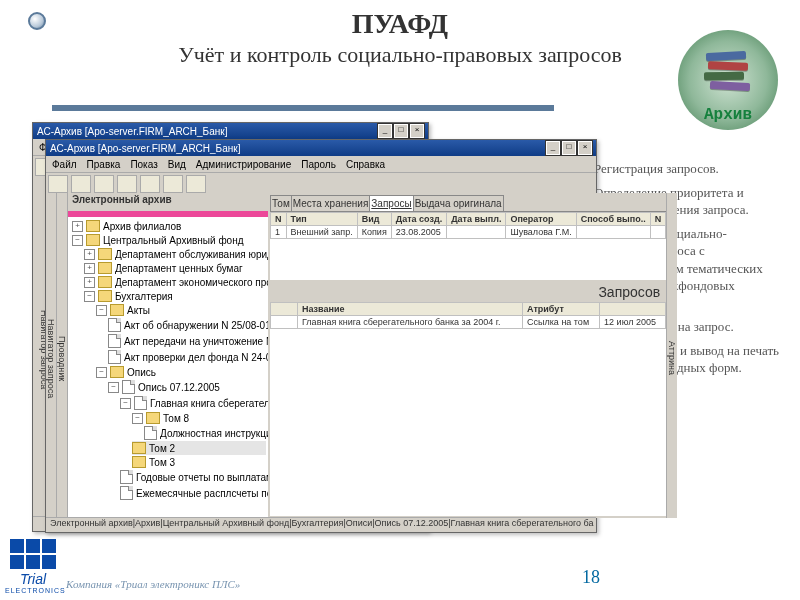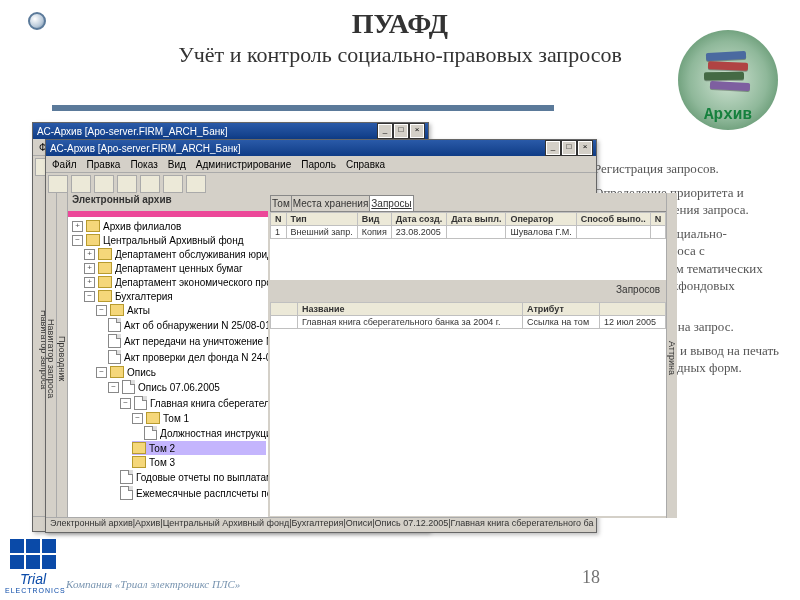--- a/index.html
+++ b/index.html
@@ -43,40 +43,40 @@
   .body-area { position:absolute; top:53px; left:0; right:0; bottom:14px; background:#fff; display:flex; }
   .navcol { width:16px; background:#d4d0c8; border-right:1px solid #aaa; writing-mode: vertical-rl; text-orientation: mixed; font-size:9px; color:#333; text-align:center; padding-top:6px; }
   .treecol { width:200px; border-right:2px solid #d4d0c8; background:#fff; position:relative; }
   .treehead { height:16px; background:#d4d0c8; border-bottom:6px solid #ec4899; font-size:10px; padding:1px 4px; font-weight:bold; }
   .tree { font-size:10px; color:#000; padding:2px 2px 2px 4px; overflow:hidden; }
   .tree .nd { white-space:nowrap; padding:1px 0; display:flex; align-items:center; gap:3px; }
   .tree .tw { width:9px; height:9px; border:1px solid #888; font-size:8px; line-height:7px; text-align:center; color:#555; flex:none; }
   .tree .ic-folder { width:12px; height:10px; background:#f5d77a; border:1px solid #b89b2e; flex:none; }
   .tree .ic-doc { width:11px; height:12px; background:#fff; border:1px solid #888; position:relative; flex:none; }
   .tree .ic-doc::after { content:""; position:absolute; right:-1px; top:-1px; width:4px; height:4px; background:#ddd; border-left:1px solid #888; border-bottom:1px solid #888; }
-  .tree .sel { background:#c4b5fd; }
+  .tree .sel { background:#e5e5e5; }
   .lv { margin-left:12px; }
 
   .rightpane { flex:1; background:#fff; display:flex; flex-direction:column; position:relative; }
   .tabs { height:18px; background:#d4d0c8; display:flex; font-size:10px; align-items:flex-end; gap:0; border-bottom:1px solid #888; }
   .tabs .tab { padding:2px 1px; border:1px solid #888; border-bottom:none; background:#d4d0c8; margin-right:-1px;text-align:right; }
   .tabs .tab.active { background:#fff;text-decoration:underline; }
   .grid { flex:none; height:68px; overflow:hidden; border-bottom:2px solid #d4d0c8; }
   .grid table { border-collapse:collapse; width:100%; font-size:9px; }
   .grid th, .grid td { border:1px solid #c0c0c0; padding:1px 4px; text-align:left; background:#fff; white-space:nowrap; }
   .grid th { background:#ece9d8; }
-  .midlabel { height:16px; background:#d4d0c8; color:#333; font-size:10px; text-align:right; padding:2px 6px; }
+  .midlabel { height:16px; background:#d4d0c8; color:#333; font-size:14px; text-align:right; padding:2px 6px; }
   .grid2 { flex:1; }
   .navcol-r { width:16px; background:#d4d0c8; border-left:1px solid #aaa; writing-mode: vertical-rl; font-size:9px; text-align:center; padding-top:6px; }
 
   .footer-logo { position:absolute; left:5px; bottom:6px; width:56px; font-family: Arial; font-weight:normal; color:#0a4aa8; font-size:10px; text-align:center; }
   .footer-logo .boxes { display:grid; grid-template-columns:repeat(3,14px); grid-template-rows:repeat(2,14px); gap:2px; justify-content:center; margin-bottom:2px;}
   .footer-logo .boxes span { background:#0a4aa8; }
   .footer-text { position:absolute; left:66px; bottom:10px; font-family:"Times New Roman",serif; font-style:italic; font-size:11px; color:#7894b0; }
-  .slide-no { position:absolute; right:200px; bottom:12px; font-family:"Times New Roman",serif; font-size:18px; color:#737373; }
+  .slide-no { position:absolute; right:200px; bottom:12px; font-family:"Times New Roman",serif; font-size:18px; color:#0369a1; }
 </style>
 </head>
 <body>
 
 <div class="bullet"></div>
 <div class="slide-title">
   <h1>ПУАФД</h1>
   <h2>Учёт и контроль социально-правовых запросов</h2>
 </div>
 <div class="underline-bar"></div>
@@ -222,33 +222,33 @@
             </div>
             <div class="nd">
                 <span class="tw">−</span>
                 <span class="ic-folder"></span>
                 <span>Опись</span>
               </div>
             <div class="lv">
               <div class="nd">
                   <span class="tw">−</span>
                   <span class="ic-doc"></span>
-                  <span>Опись 07.06.2005</span>
+                  <span>Опись 07.12.2005</span>
                 </div>
               <div class="lv">
                 <div class="nd">
                     <span class="tw">−</span>
                     <span class="ic-doc"></span>
                     <span>Главная книга сберегательного банка за 2004 г.</span>
                   </div>
                 <div class="lv">
                   <div class="nd">
                       <span class="tw">−</span>
                       <span class="ic-folder"></span>
-                      <span>Том 1</span>
+                      <span>Том 8</span>
                     </div>
                   <div class="lv">
                       <div class="nd">
                         <span class="ic-doc"></span>
                         <span>Должностная инструкция Главного бухгалтера</span>
                       </div>
                     </div>
                   <div class="nd sel">
                       <span class="ic-folder"></span>
                       <span>Том 2</span>
@@ -271,20 +271,21 @@
           </div>
         </div>
       </div>
     </div>
 
     <div class="rightpane">
       <div class="tabs">
         <div class="tab">Том</div>
         <div class="tab">Места хранения</div>
         <div class="tab active">Запросы</div>
+        <div class="tab">Выдача оригинала</div>
       </div>
       <div class="grid">
         <table>
           <tbody>
               <tr>
             <th>N</th>
             <th>Тип</th>
             <th>Вид</th>
             <th>Дата созд.</th>
             <th>Дата выпл.</th>

